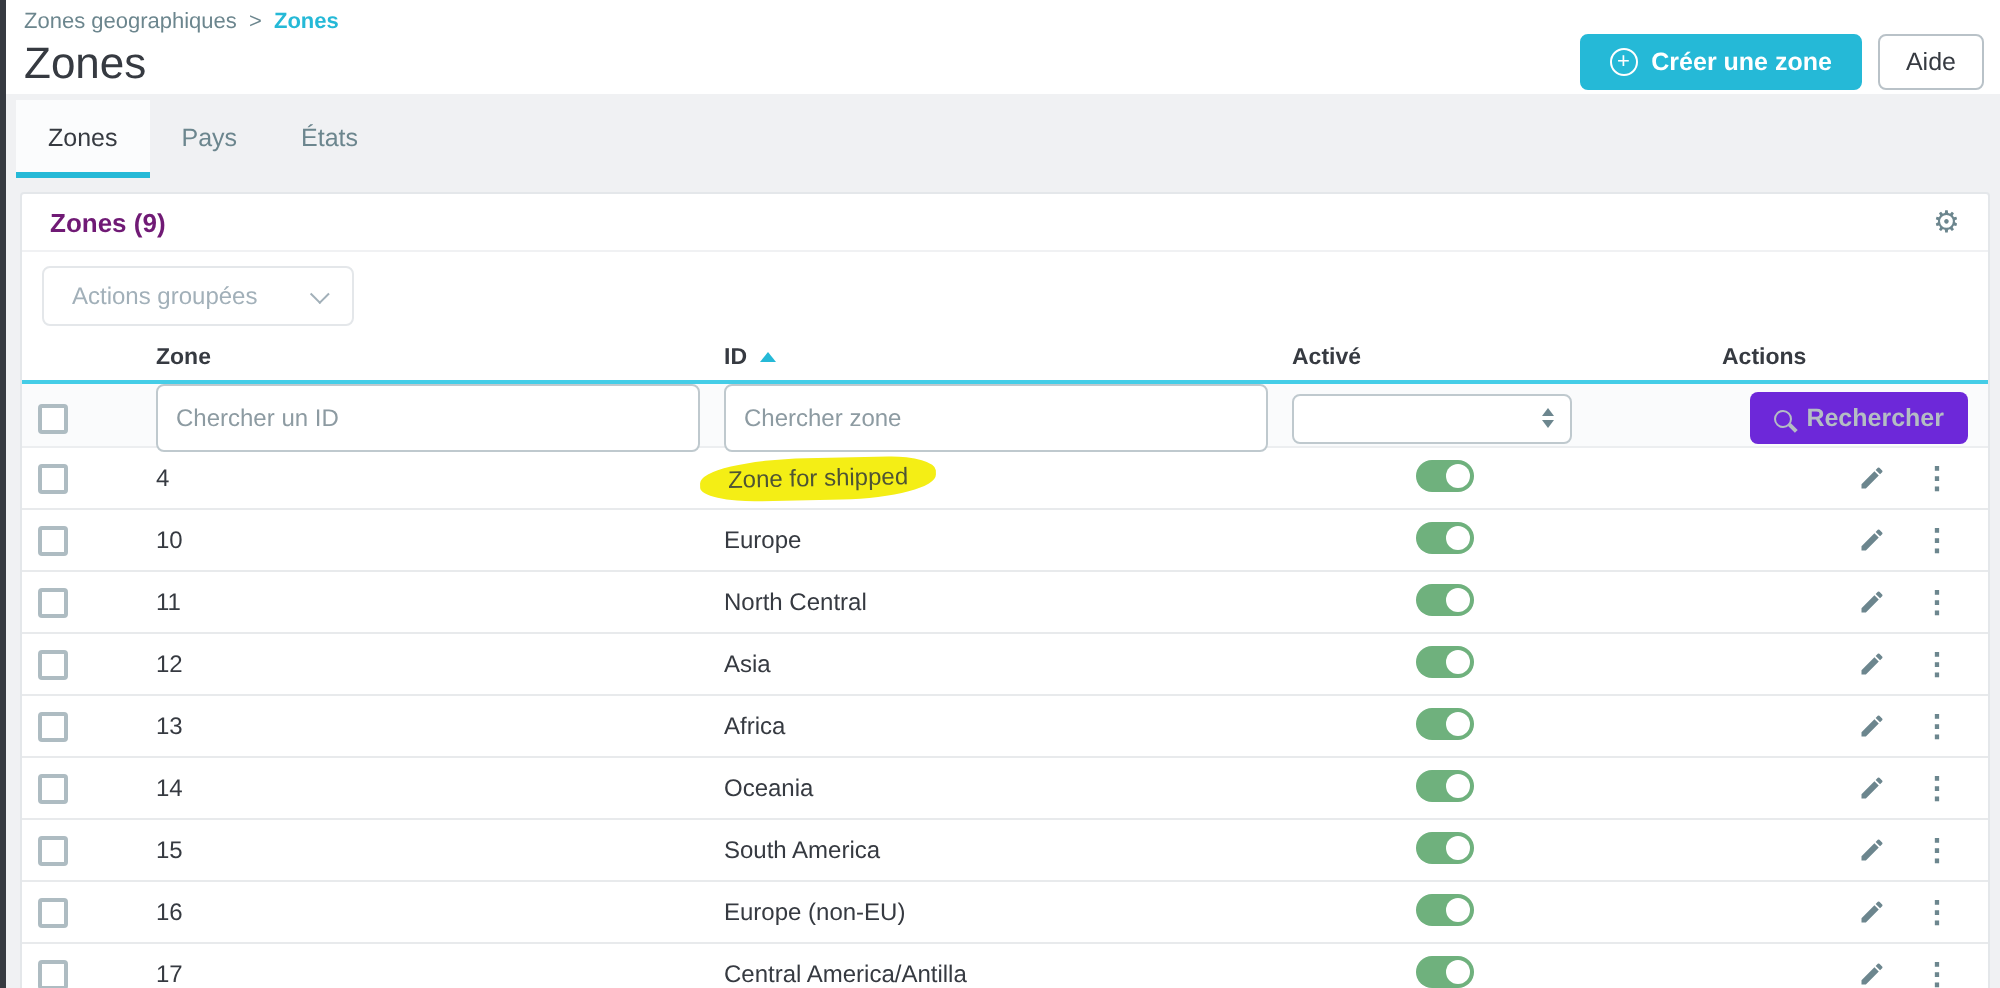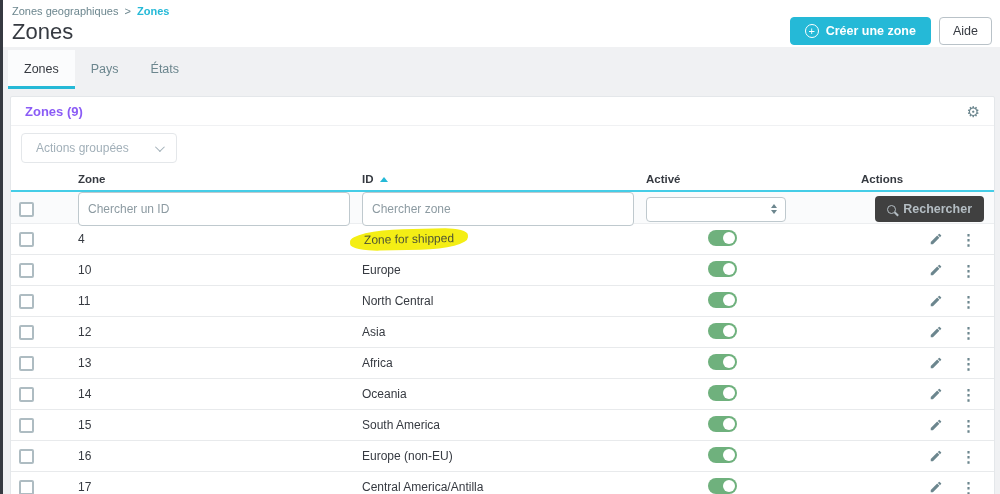--- a/index.html
+++ b/index.html
@@ -45,21 +45,21 @@
   .tab.active { background:#fbfcfd; color:#363a41; border-bottom:3px solid #25b9d7; }
   
   .card {
     background:#fff; margin:7px 5px 0 10px; border:1px solid #e4e7ea;
     border-radius:2px; min-height:400px;
   }
   .panel-header {
     display:flex; justify-content:space-between; align-items:center;
     padding:7px 14px 6px 14px; border-bottom:1px solid #f0f1f3;
   }
-  .panel-title { font-size:13px; font-weight:700; color:#8b5cf6; }
+  .panel-title { font-size:13px; font-weight:700; color:#701a75; }
   .gear-icon { font-size:15px; color:#6c868e; cursor:pointer; line-height:1; }
   .toolbar { padding:7px 10px 5px 10px; }
   .btn-bulk {
     background:#fff; border:1px solid #e4e7ea; border-radius:4px; color:#a2b0b9;
     font-size:12px; padding:7px 14px; display:inline-flex; align-items:center; gap:26px;
     cursor:default; font-family:inherit;
   }
   .chevron-down {
     width:7px; height:7px; border-right:1.6px solid #a2b0b9; border-bottom:1.6px solid #a2b0b9;
     transform:rotate(45deg) translateY(-2px); display:inline-block;
@@ -87,21 +87,21 @@
   .filter-select {
     width:140px; height:25px; border:1px solid #bfc9ce; border-radius:4px; background:#fff;
     display:flex; align-items:center; justify-content:flex-end; padding-right:8px; cursor:pointer;
   }
   .spinner-icon { display:flex; flex-direction:column; gap:2px; align-items:center; }
   .spinner-icon i { width:0; height:0; border-left:3.5px solid transparent; border-right:3.5px solid transparent; display:block; }
   .spinner-icon .up { border-bottom:4px solid #6c868e; }
   .spinner-icon .dn { border-top:4px solid #6c868e; }
   .col-actions-filter { display:flex; justify-content:flex-end; padding-right:10px; }
   .btn-search {
-    background:#404040; border:none; border-radius:4px; color:#b4bdc3;
+    background:#6d28d9; border:none; border-radius:4px; color:#b4bdc3;
     font-size:12.5px; font-weight:600; padding:6px 12px; display:inline-flex;
     align-items:center; gap:7px; cursor:default; font-family:inherit;
   }
   .lens-icon { width:9px; height:9px; border:1.7px solid #b4bdc3; border-radius:50%; position:relative; display:inline-block; }
   .lens-icon::after { content:""; position:absolute; width:5px; height:1.7px; background:#b4bdc3; transform:rotate(45deg); right:-4px; bottom:-2px; }
   
   .trow { height:31px; border-bottom:1px solid #e8eaec; font-size:12px; color:#363a41; }
   .col-check { padding-left:8px; }
   .row-checkbox, .filter-checkbox {
     appearance:none; -webkit-appearance:none; width:15px; height:15px;

